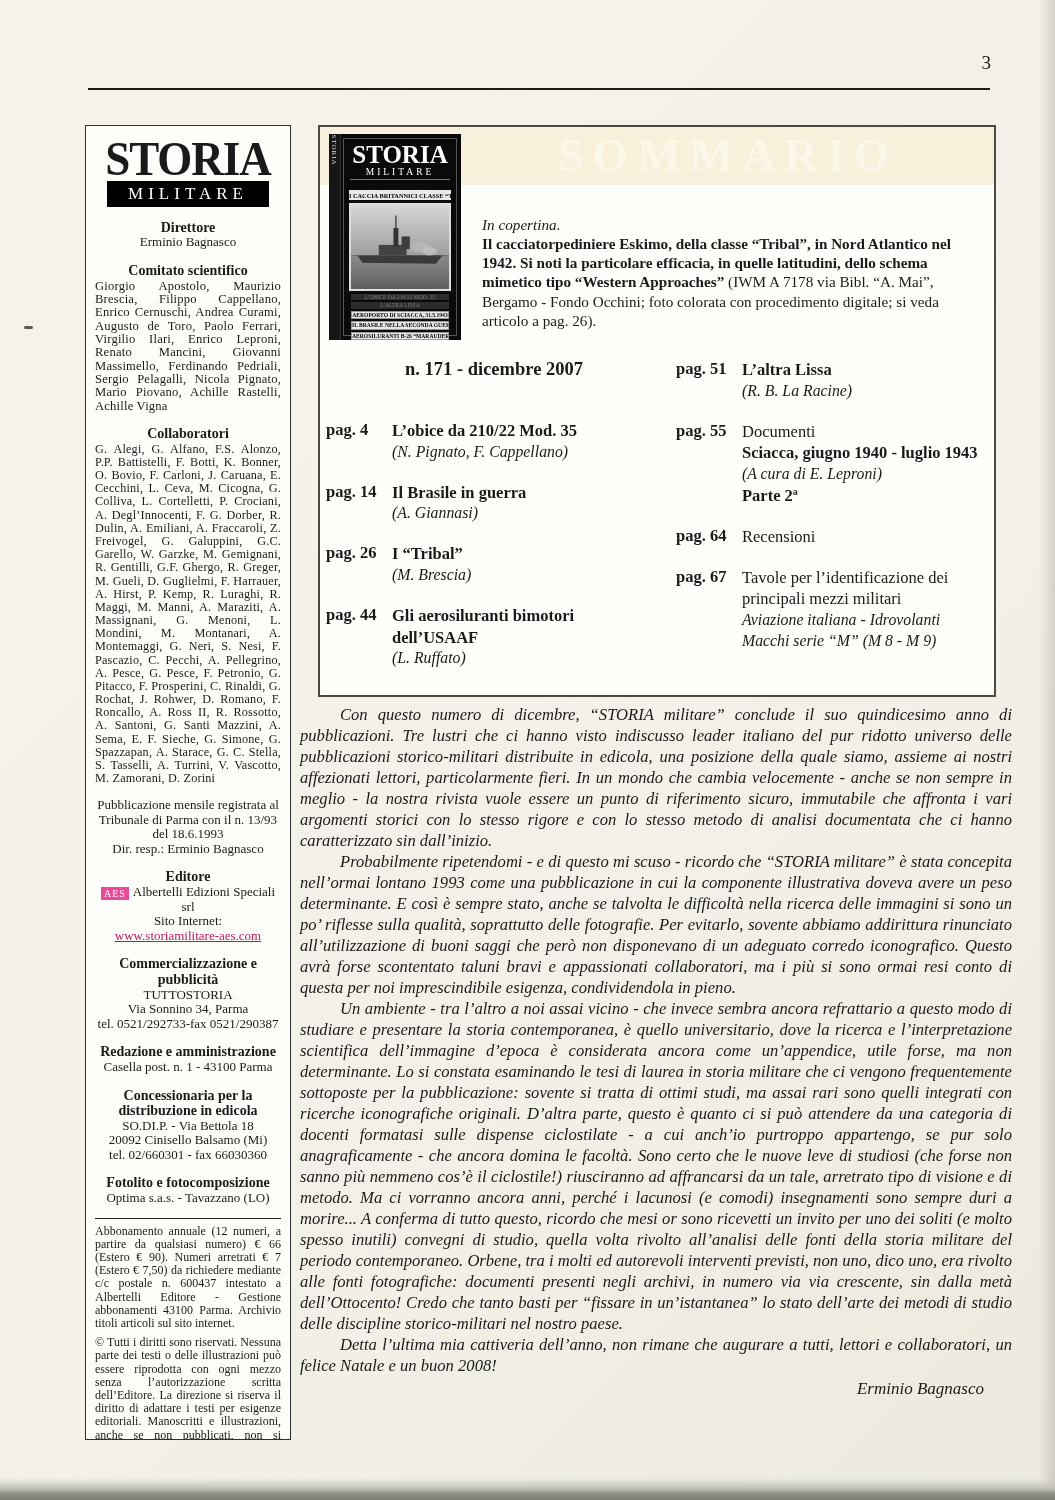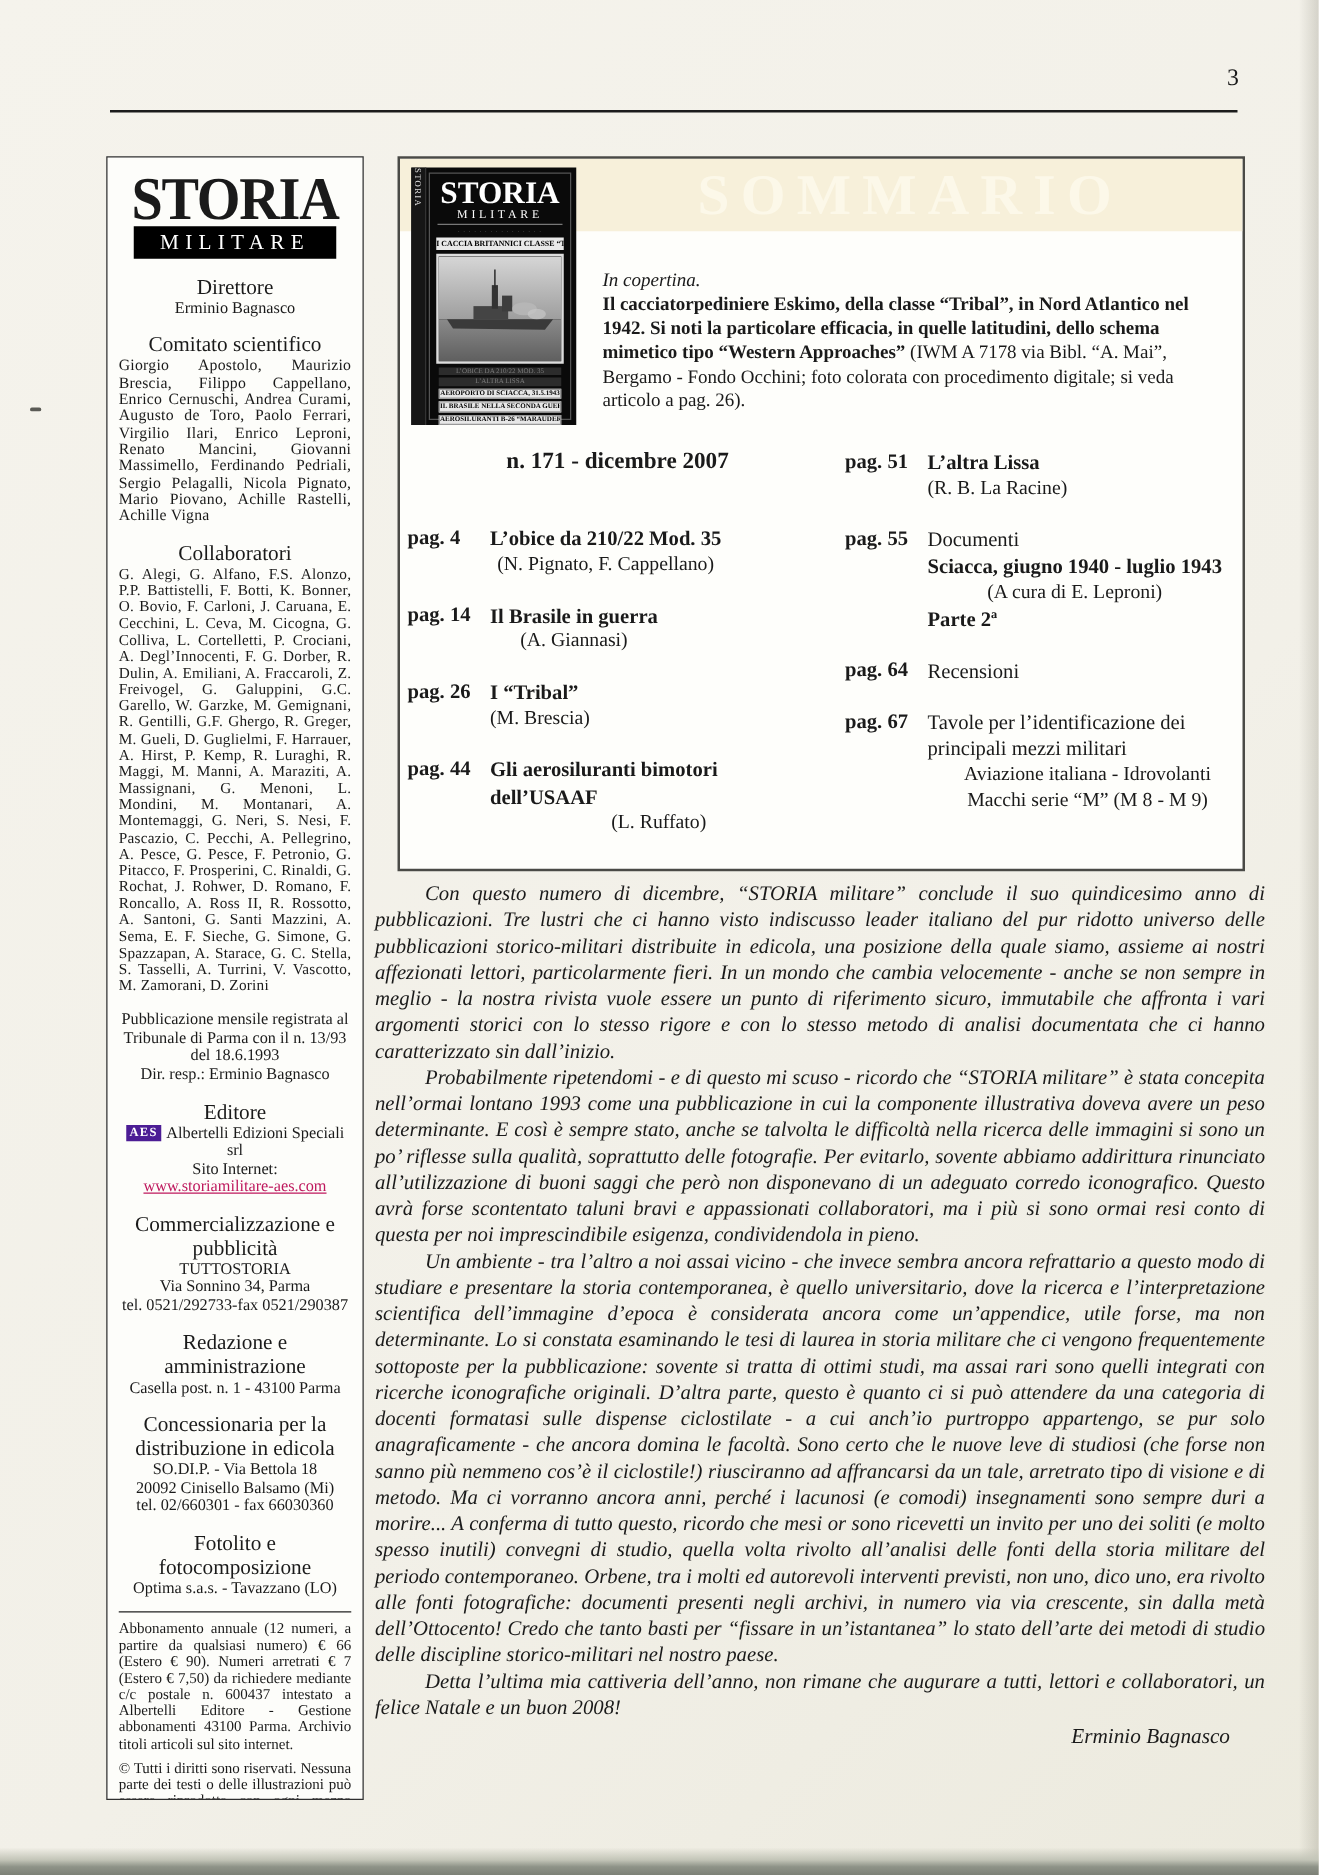--- a/index.html
+++ b/index.html
@@ -19,26 +19,26 @@
 
   
   .sidebar{position:absolute;left:85px;top:125px;width:206px;height:1315px;
     background:#fdfdfa;border:1px solid #2f2f2f;box-sizing:border-box;
     padding:10px 9px 8px 9px;overflow:hidden;font-size:13px;line-height:1.12;text-align:center;}
   .sb-logo-title{font-weight:bold;font-size:45px;letter-spacing:-1px;line-height:.95;
     transform:scaleY(1.08);transform-origin:top center;}
   .sb-logo-bar{background:#000;color:#fff;width:162px;margin:2px auto 0;
     font-size:17px;letter-spacing:5px;padding:3px 0 4px;}
   .sec{margin-top:13px;}
-  .h{font-weight:normal;font-size:17px;}
+  .h{font-weight:bold;font-size:14px;}
   .names{text-align:justify;text-align-last:left;font-size:12.6px;line-height:1.06;letter-spacing:.2px;margin-top:1px;}
   .collab{font-size:12.2px;line-height:1.08;}
   .small-rule{border:none;border-top:1.5px solid #222;margin:12px 0 6px;}
   .fine{font-size:12px;line-height:1.1;text-align:justify;text-align-last:left;margin-top:6px;}
-  .aes{display:inline-block;background:#4c1d95;color:#fff;font-weight:bold;
+  .aes{display:inline-block;background:#ec4899;color:#fff;font-weight:normal;
     font-size:10px;line-height:13px;padding:0 3px;letter-spacing:1px;vertical-align:middle;margin-right:4px;}
   .link{text-decoration:underline;color:#be185d;}
 
   
   .sommario{position:absolute;left:318px;top:125px;width:678px;height:572px;
     background:#fefefb;border:2px solid #4a4a46;box-sizing:border-box;overflow:hidden;}
   .band{position:absolute;left:0;top:0;width:100%;height:58px;background:#f7f0da;}
   .watermark{position:absolute;left:238px;top:2px;font-size:46px;font-weight:bold;
     letter-spacing:9px;color:#fcf8e9;white-space:nowrap;}
 
@@ -69,21 +69,21 @@
 
   
   .toc-left{position:absolute;left:6px;top:232px;width:336px;}
   .toc-right{position:absolute;left:346px;top:232px;width:322px;margin-left:10px;}
   .issue{font-weight:bold;font-size:18.5px;text-align:center;margin-bottom:40px;}
   .entry{display:flex;margin-bottom:19px;}
   .pg{font-weight:bold;font-size:16.5px;width:66px;flex:none;}
   .tl{font-size:16.5px;line-height:1.32;}
   .tl .bold{font-weight:bold;}
   .tl .plain{font-weight:normal;}
-  .tl .auth{font-size:15.8px;text-align:center;}
+  .tl .auth{font-style:italic;font-size:15.8px;}
   .tl div{margin:0;}
 
   
   .editorial{position:absolute;left:300px;top:704px;width:712px;
     font-style:italic;font-size:16.6px;line-height:21px;text-align:justify;}
   .editorial p{margin:0;text-indent:40px;}
   .signature{text-align:right;padding-right:28px;margin-top:2px;font-size:17px;}
 </style>
 </head>
 <body>

